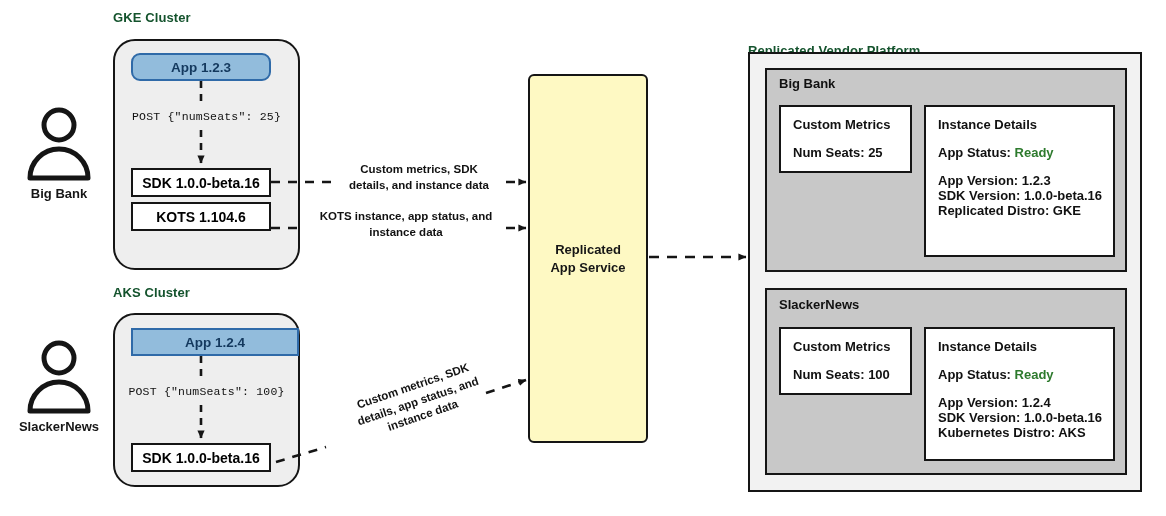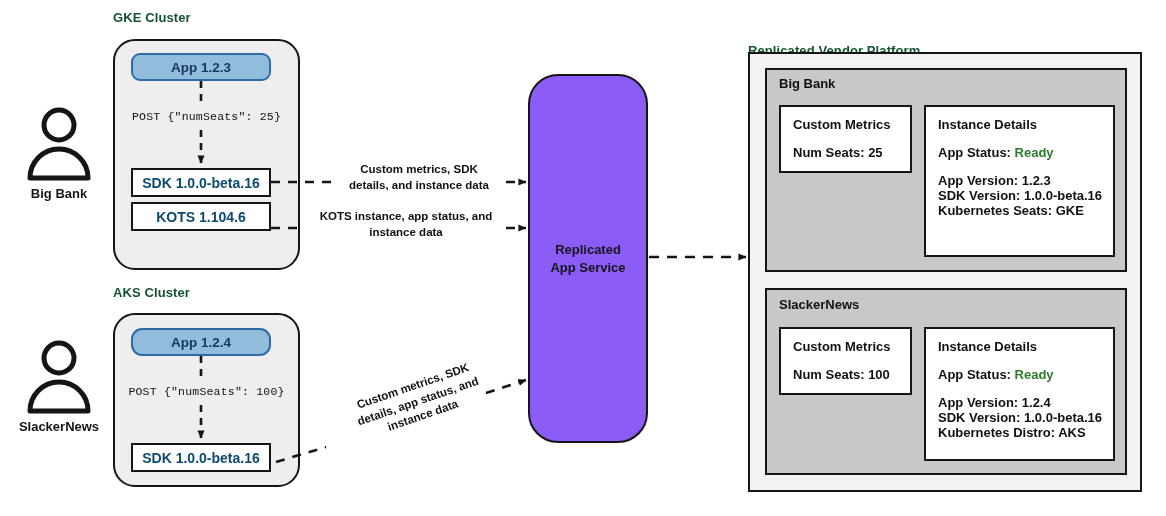--- a/index.html
+++ b/index.html
@@ -55,21 +55,21 @@
     align-items: center;
     justify-content: center;
     white-space: nowrap;
   }
 
   
   .comp-box {
     position: absolute;
     background: #ffffff;
     border: 2.5px solid #151515;
-    color: #0c4a6e;
+    color: #000000;
     font-size: 14px;
     font-weight: bold;
     display: flex;
     align-items: center;
     justify-content: center;
     white-space: nowrap;
   }
 
   
   .mono {
@@ -77,23 +77,23 @@
     font-family: "Liberation Mono", "DejaVu Sans Mono", monospace;
     font-size: 11.5px;
     color: #111111;
     white-space: nowrap;
     letter-spacing: .2px;
   }
 
   
   .service {
     position: absolute;
-    background: #8b5cf6;
-    border: 2.5px solid #151515;
-    border-radius: 30px;
+    background: #fef9c3;
+    border: 2.5px solid #151515;
+    border-radius: 6px;
     display: flex;
     align-items: center;
     justify-content: center;
     text-align: center;
     font-size: 13px;
     font-weight: bold;
     line-height: 1.35;
     color: #161616;
   }
 
@@ -180,21 +180,21 @@
   <div class="mono" style="left:125px; top:110px; width:163px; text-align:center;">POST {"numSeats": 25}</div>
 
   <div class="comp-box" style="left:131px; top:168px; width:140px; height:29px;">SDK 1.0.0-beta.16</div>
 
   <div class="comp-box" style="left:131px; top:202px; width:140px; height:29px;">KOTS 1.104.6</div>
 
   <div class="ttl" style="left:113px; top:285px; width:187px;">AKS Cluster</div>
 
   <div class="cluster" style="left:113px; top:313px; width:187px; height:174px;"></div>
 
-  <div class="app-box" style="left:131px; top:328px; width:140px; height:28px;border-radius:11px;">App 1.2.4</div>
+  <div class="app-box" style="left:131px; top:328px; width:168px; height:28px;">App 1.2.4</div>
 
   <div class="mono" style="left:120px; top:385px; width:173px; text-align:center;">POST {"numSeats": 100}</div>
 
   <div class="comp-box" style="left:131px; top:443px; width:140px; height:29px;">SDK 1.0.0-beta.16</div>
 
   <div class="service" style="left:528px; top:74px; width:120px; height:369px;">
     <div>
       <div>Replicated</div>
       <div>App Service</div>
     </div>
@@ -258,21 +258,21 @@
   <div class="panel" style="left:924px; top:105px; width:191px; height:152px;">
     <div class="panel-h">Instance Details</div>
     <div class="spacer-sm"></div>
     <div class="panel-line">
       <span>App Status:</span>
       <span class="ready">Ready</span>
     </div>
     <div class="spacer-sm"></div>
     <div class="panel-line">App Version: 1.2.3</div>
     <div class="panel-line">SDK Version: 1.0.0-beta.16</div>
-    <div class="panel-line">Kubernetes Seats: GKE</div>
+    <div class="panel-line">Replicated Distro: GKE</div>
   </div>
 
   <div class="tenant" style="left:765px; top:288px; width:362px; height:187px;"></div>
 
   <div class="tenant-name" style="left:779px; top:297px;">SlackerNews</div>
 
   <div class="panel" style="left:779px; top:327px; width:133px; height:68px;">
     <div class="panel-h">Custom Metrics</div>
     <div class="spacer-sm"></div>
     <div class="panel-line">Num Seats: 100</div>

